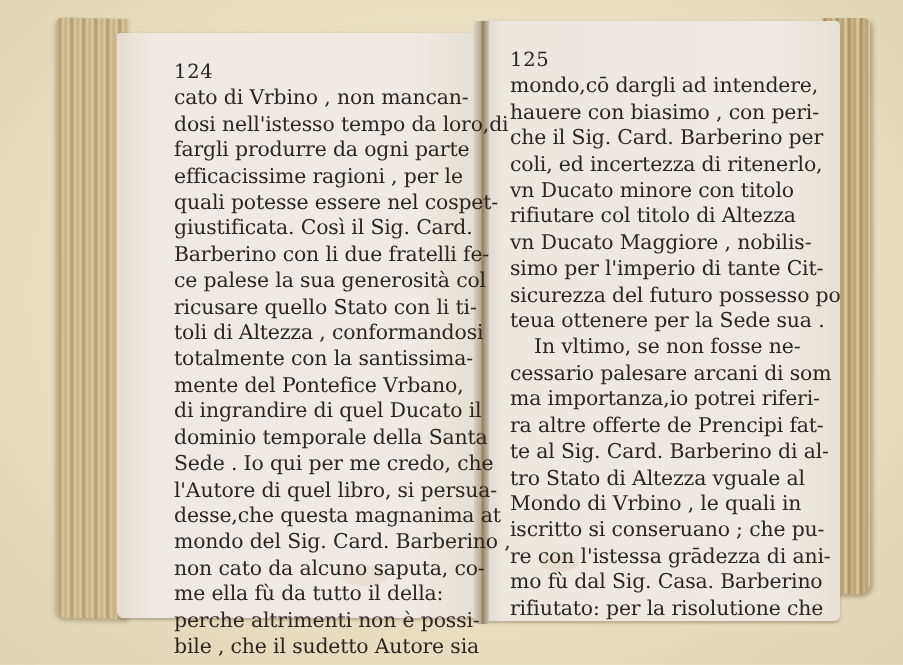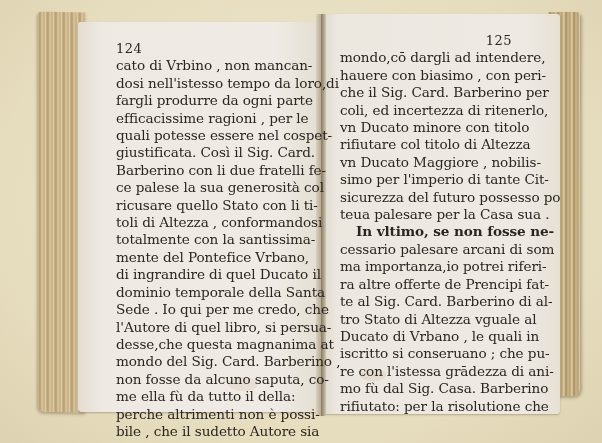--- a/index.html
+++ b/index.html
@@ -85,23 +85,23 @@
   .right-text {
     left: 340px;
     top: 32px;
     width: 200px;
   }
   .page-num {
     font-size: 13px;
     letter-spacing: 0.5px;
   }
   .left-num { text-align: left; }
-  .right-num { text-align: right; padding-right: 28px; }
+  .right-num { text-align: left; padding-right: 28px; }
   .line { display: block; }
-  .indent { padding-left: 16px; font-weight: bold; }
+  .indent { padding-left: 16px; }
   .stain {
     position: absolute;
     border-radius: 50%;
     background: rgba(170,140,90,0.12);
   }
 </style>
 </head>
 <body>
 
 <div class="bg-shade"></div>
@@ -130,44 +130,44 @@
   <span class="line">ricusare quello Stato con li ti-</span>
   <span class="line">toli di Altezza , conformandosi</span>
   <span class="line">totalmente con la santissima-</span>
   <span class="line">mente del Pontefice Vrbano,</span>
   <span class="line">di ingrandire di quel Ducato il</span>
   <span class="line">dominio temporale della Santa</span>
   <span class="line">Sede . Io qui per me credo, che</span>
   <span class="line">l'Autore di quel libro, si persua-</span>
   <span class="line">desse,che questa magnanima at</span>
   <span class="line">mondo del Sig. Card. Barberino ,</span>
-  <span class="line">non fosse da alcuno saputa, co-</span>
+  <span class="line">non cato da alcuno saputa, co-</span>
   <span class="line">me ella fù da tutto il della:</span>
   <span class="line">perche altrimenti non è possi-</span>
   <span class="line">bile , che il sudetto Autore sia</span>
 
 </div>
 
 <div class="page-text right-text">
   <span class="line page-num right-num">125</span>
   <span class="line">mondo,cō dargli ad intendere,</span>
   <span class="line">hauere con biasimo , con peri-</span>
   <span class="line">che il Sig. Card. Barberino per</span>
   <span class="line">coli, ed incertezza di ritenerlo,</span>
   <span class="line">vn Ducato minore con titolo</span>
   <span class="line">rifiutare col titolo di Altezza</span>
   <span class="line">vn Ducato Maggiore , nobilis-</span>
   <span class="line">simo per l'imperio di tante Cit-</span>
   <span class="line">sicurezza del futuro possesso po</span>
-  <span class="line">teua palesare per la Casa sua .</span>
+  <span class="line">teua ottenere per la Sede sua .</span>
   <span class="line indent">In vltimo, se non fosse ne-</span>
   <span class="line">cessario palesare arcani di som</span>
   <span class="line">ma importanza,io potrei riferi-</span>
   <span class="line">ra altre offerte de Prencipi fat-</span>
   <span class="line">te al Sig. Card. Barberino di al-</span>
   <span class="line">tro Stato di Altezza vguale al</span>
-  <span class="line">Ducato di Vrbano , le quali in</span>
+  <span class="line">Mondo di Vrbino , le quali in</span>
   <span class="line">iscritto si conseruano ; che pu-</span>
   <span class="line">re con l'istessa grādezza di ani-</span>
   <span class="line">mo fù dal Sig. Casa. Barberino</span>
   <span class="line">rifiutato: per la risolutione che</span>
 
 </div>
 
 </body></html>

